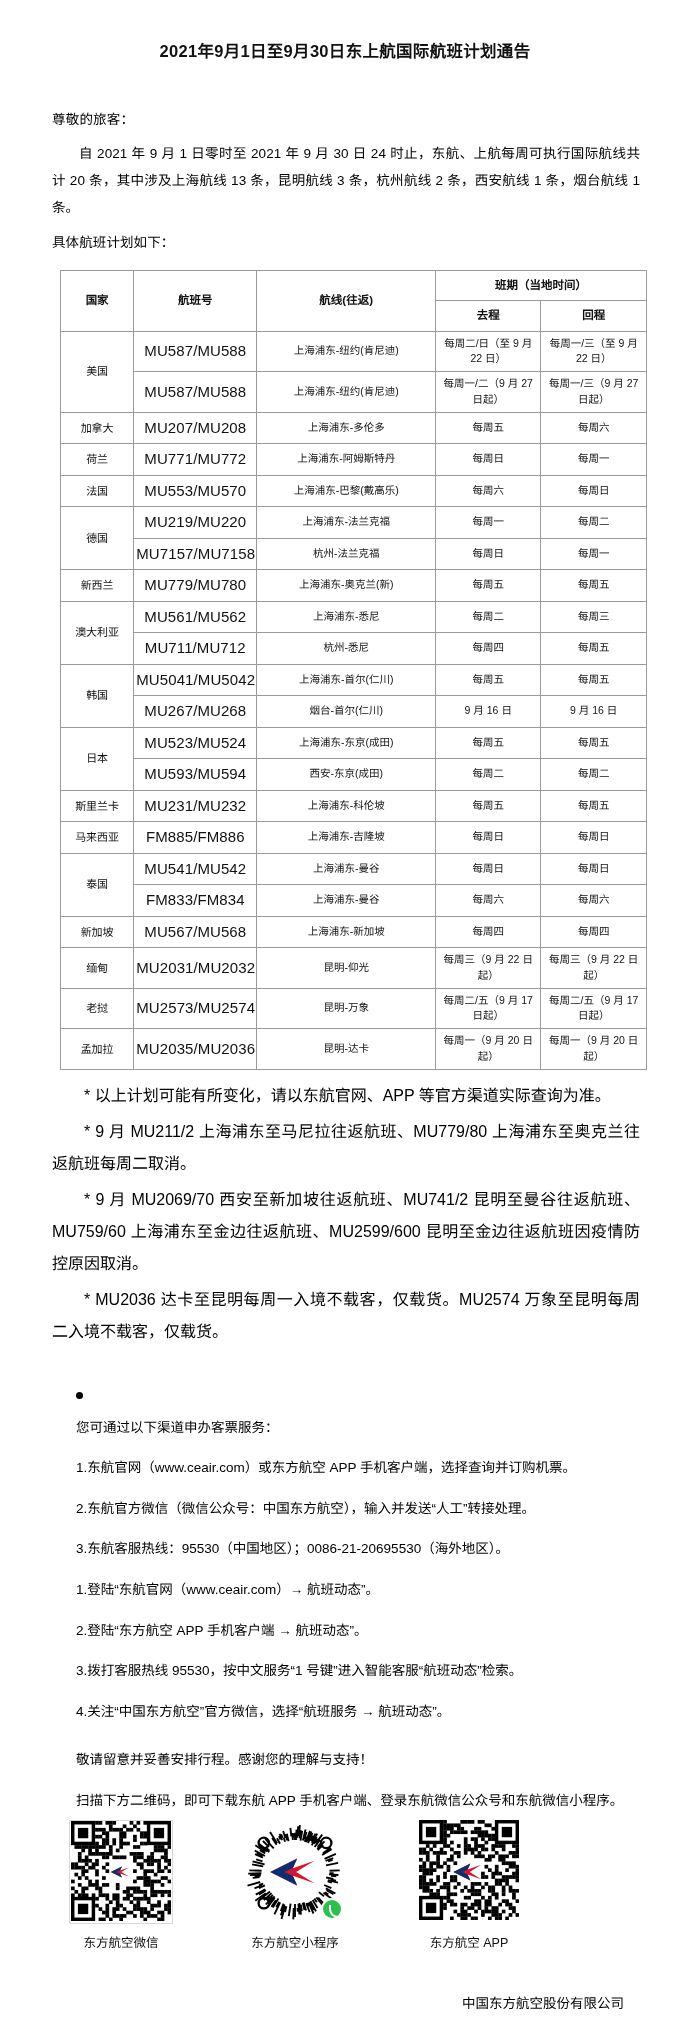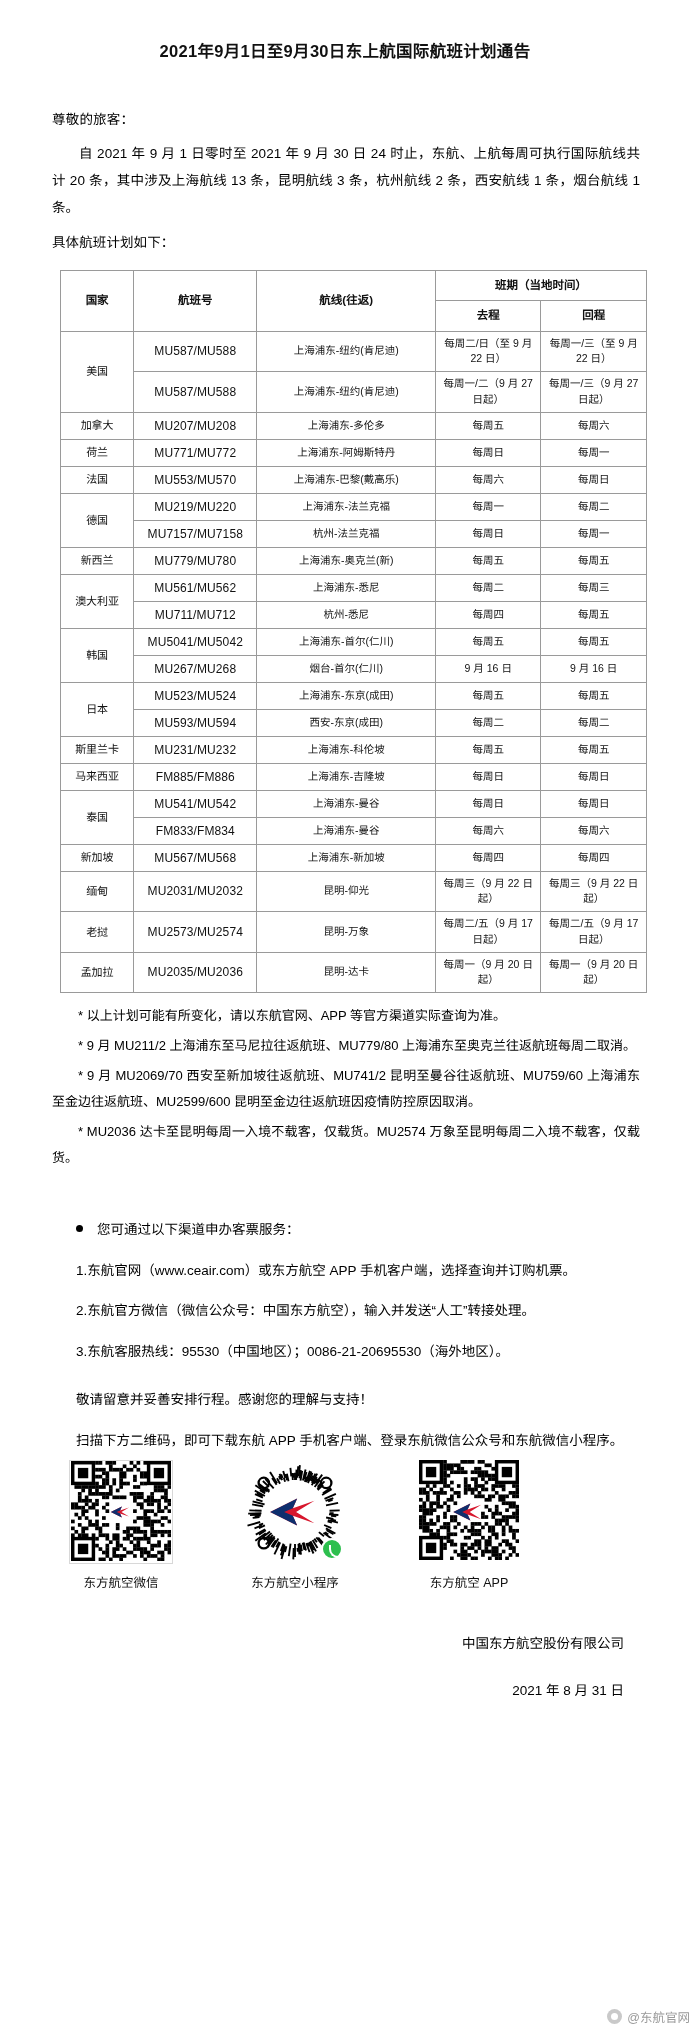--- a/index.html
+++ b/index.html
@@ -68,49 +68,50 @@
     padding: 4px 2px;
     line-height: 1.5;
     color: #111;
   }
   table.sched th {
     font-weight: bold;
     font-size: 11.5px;
     padding: 6px 2px;
   }
   td.country { font-size: 11px; }
-  td.fno { font-size: 12px; letter-spacing: .1px; }
+  td.fno { font-size: 15px; letter-spacing: .1px; }
   td.route { font-size: 10.5px; }
   td.per { font-size: 10.5px; }
   col.c-country { width: 12.5%; }
   col.c-fno     { width: 21%; }
   col.c-route   { width: 30.5%; }
   col.c-out     { width: 18%; }
   col.c-back    { width: 18%; }
 
   
   .notes { padding: 0 42px 0 44px; margin-top: 10px; }
   .note {
-    font-size: 13px;
+    font-size: 16px;
     line-height: 2.0;
     margin: 4px 0 0 0;
     text-align: justify;
     text-justify: inter-ideograph;
     text-indent: 2em;
   }
 
   
   .service { padding: 0 42px 0 44px; margin-top: 46px; }
   .bullet-line {
     font-size: 13.5px;
     line-height: 1.9;
     display: flex;
     align-items: baseline;
     gap: 14px;
     padding-left: 24px;
+    flex-direction: column;
   }
   .bullet-dot {
     display: inline-block;
     width: 7px; height: 7px;
     background: #000;
     border-radius: 50%;
     flex: 0 0 auto;
     transform: translateY(-2px);
   }
   .numbered {
@@ -405,20 +406,26 @@
 
   <div class="service">
     <div class="bullet-line">
       <span class="bullet-dot"></span>
       <span>您可通过以下渠道申办客票服务：</span>
     </div>
     <div id="service-items">
         <div class="numbered">1.东航官网（www.ceair.com）或东方航空 APP 手机客户端，选择查询并订购机票。</div>
         <div class="numbered">2.东航官方微信（微信公众号：中国东方航空），输入并发送“人工”转接处理。</div>
         <div class="numbered">3.东航客服热线：95530（中国地区）；0086-21-20695530（海外地区）。</div>
+      </div>
+    <div id="info-items">
+        <div class="numbered">1.登陆“东航官网（www.ceair.com）→ 航班动态”。</div>
+        <div class="numbered">2.登陆“东方航空 APP 手机客户端 → 航班动态”。</div>
+        <div class="numbered">3.拨打客服热线 95530，按中文服务“1 号键”进入智能客服“航班动态”检索。</div>
+        <div class="numbered">4.关注“中国东方航空”官方微信，选择“航班服务 → 航班动态”。</div>
       </div>
     <div class="plain-line">敬请留意并妥善安排行程。感谢您的理解与支持！</div>
     <div class="qr-intro">扫描下方二维码，即可下载东航 APP 手机客户端、登录东航微信公众号和东航微信小程序。</div>
   </div>
 
   <div class="qr-row" id="qr-row">
       <div class="qr-item">
         <div class="qr-box framed"><svg width="100" height="100" viewBox="0 0 100 100">
             <rect width="100" height="100" fill="#fff"></rect>
             <rect x="24.14" y="0.00" width="3.70" height="3.70" fill="#000"></rect>

